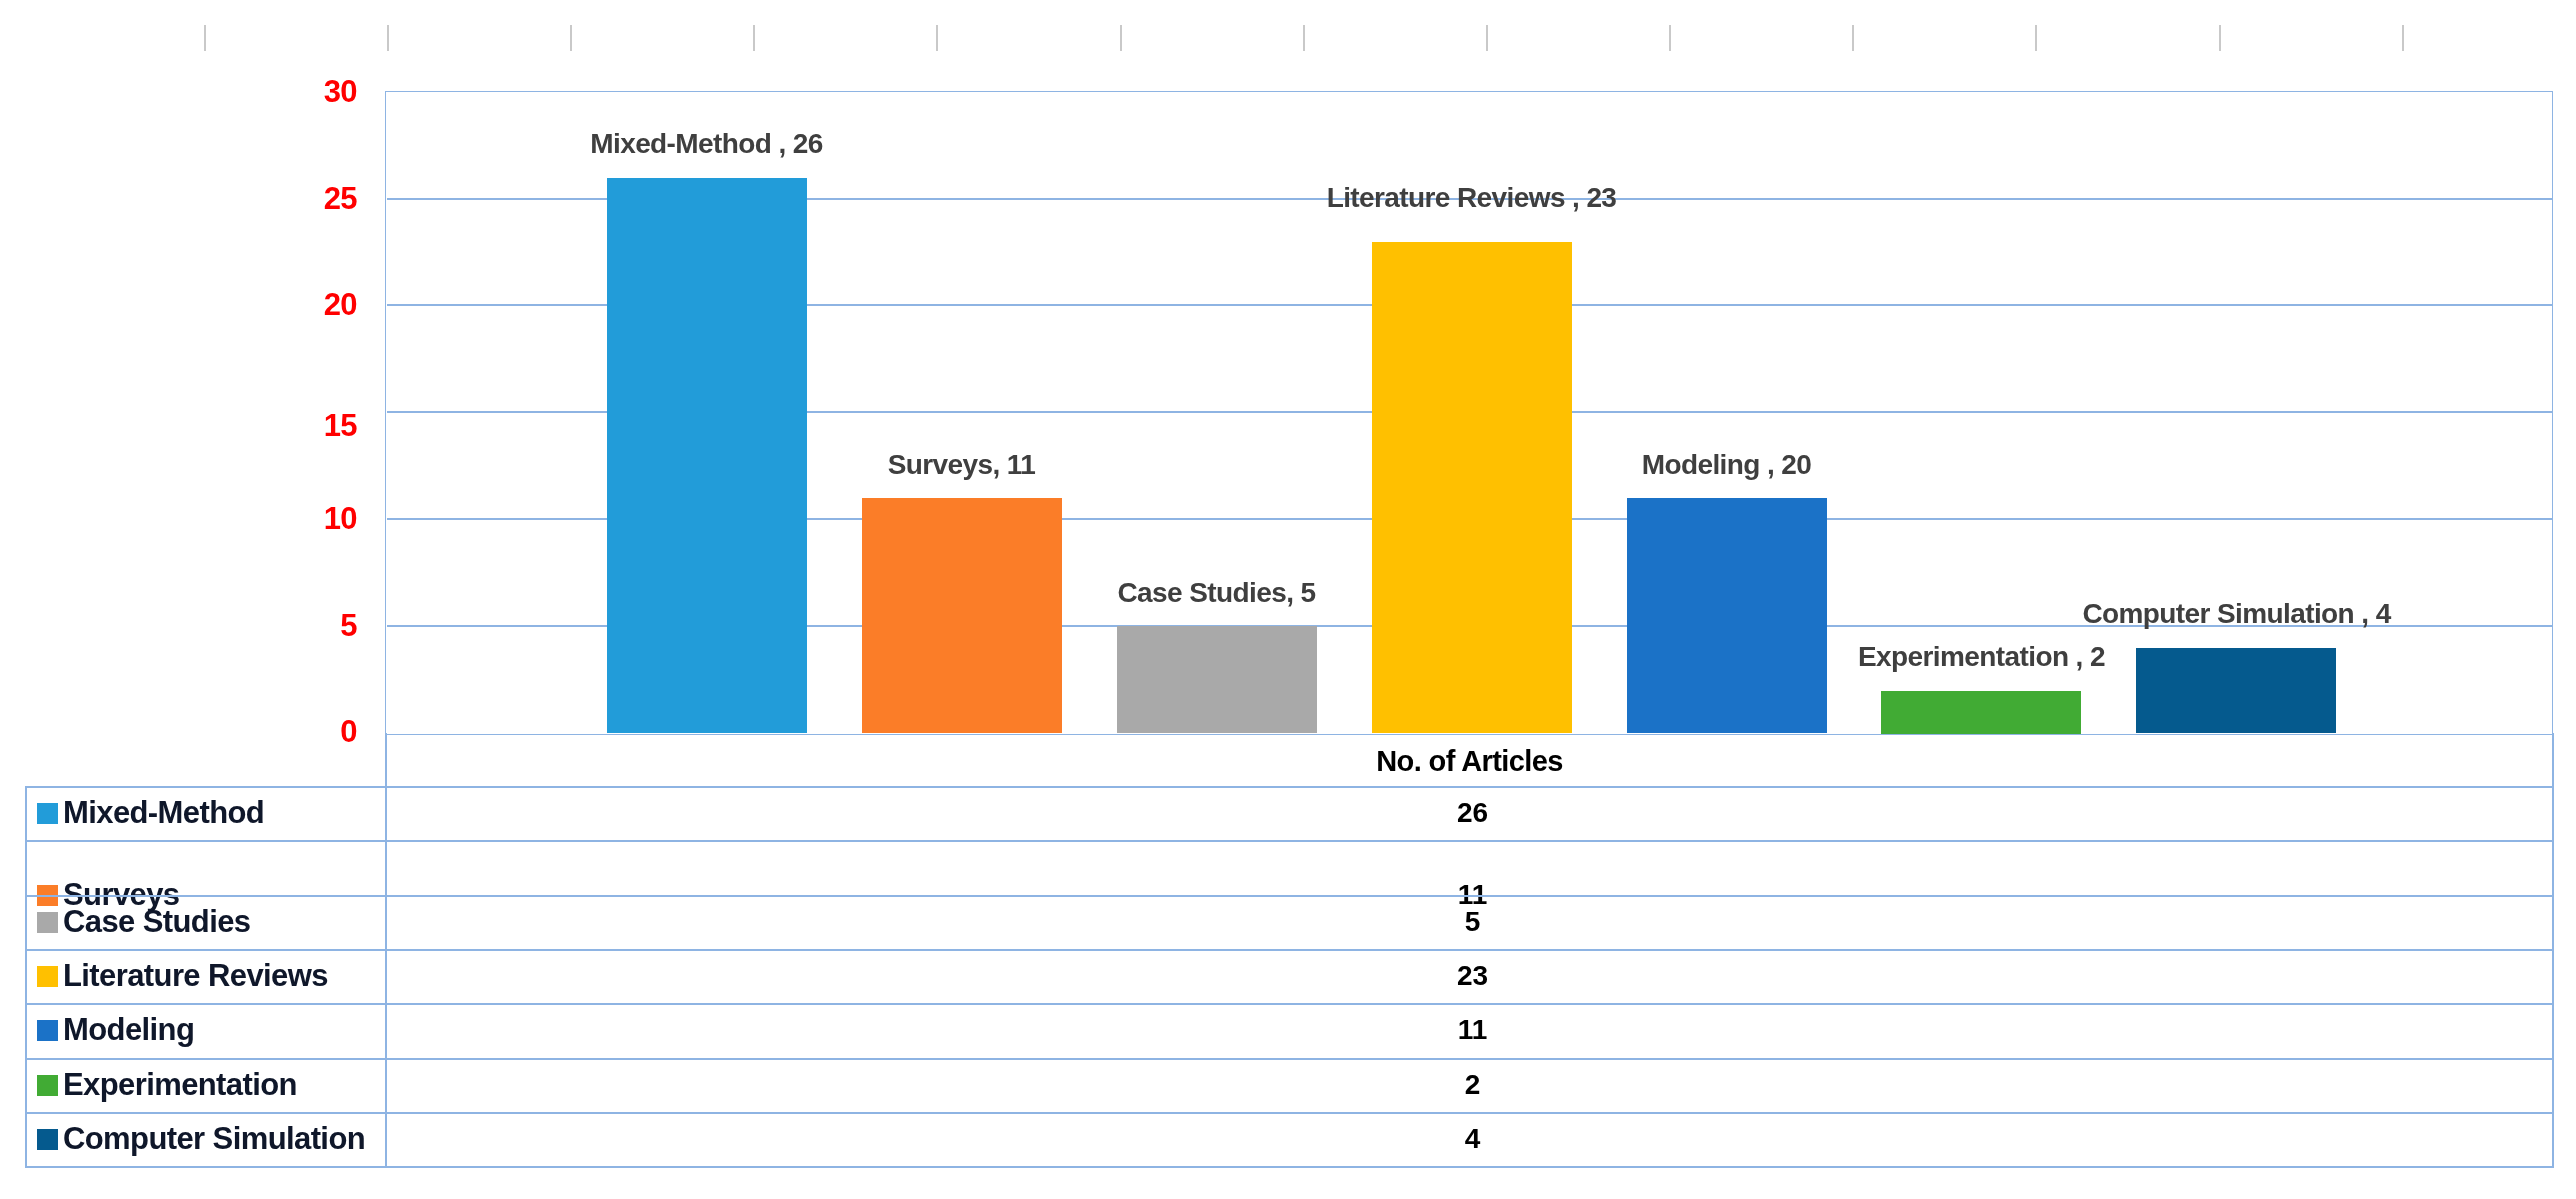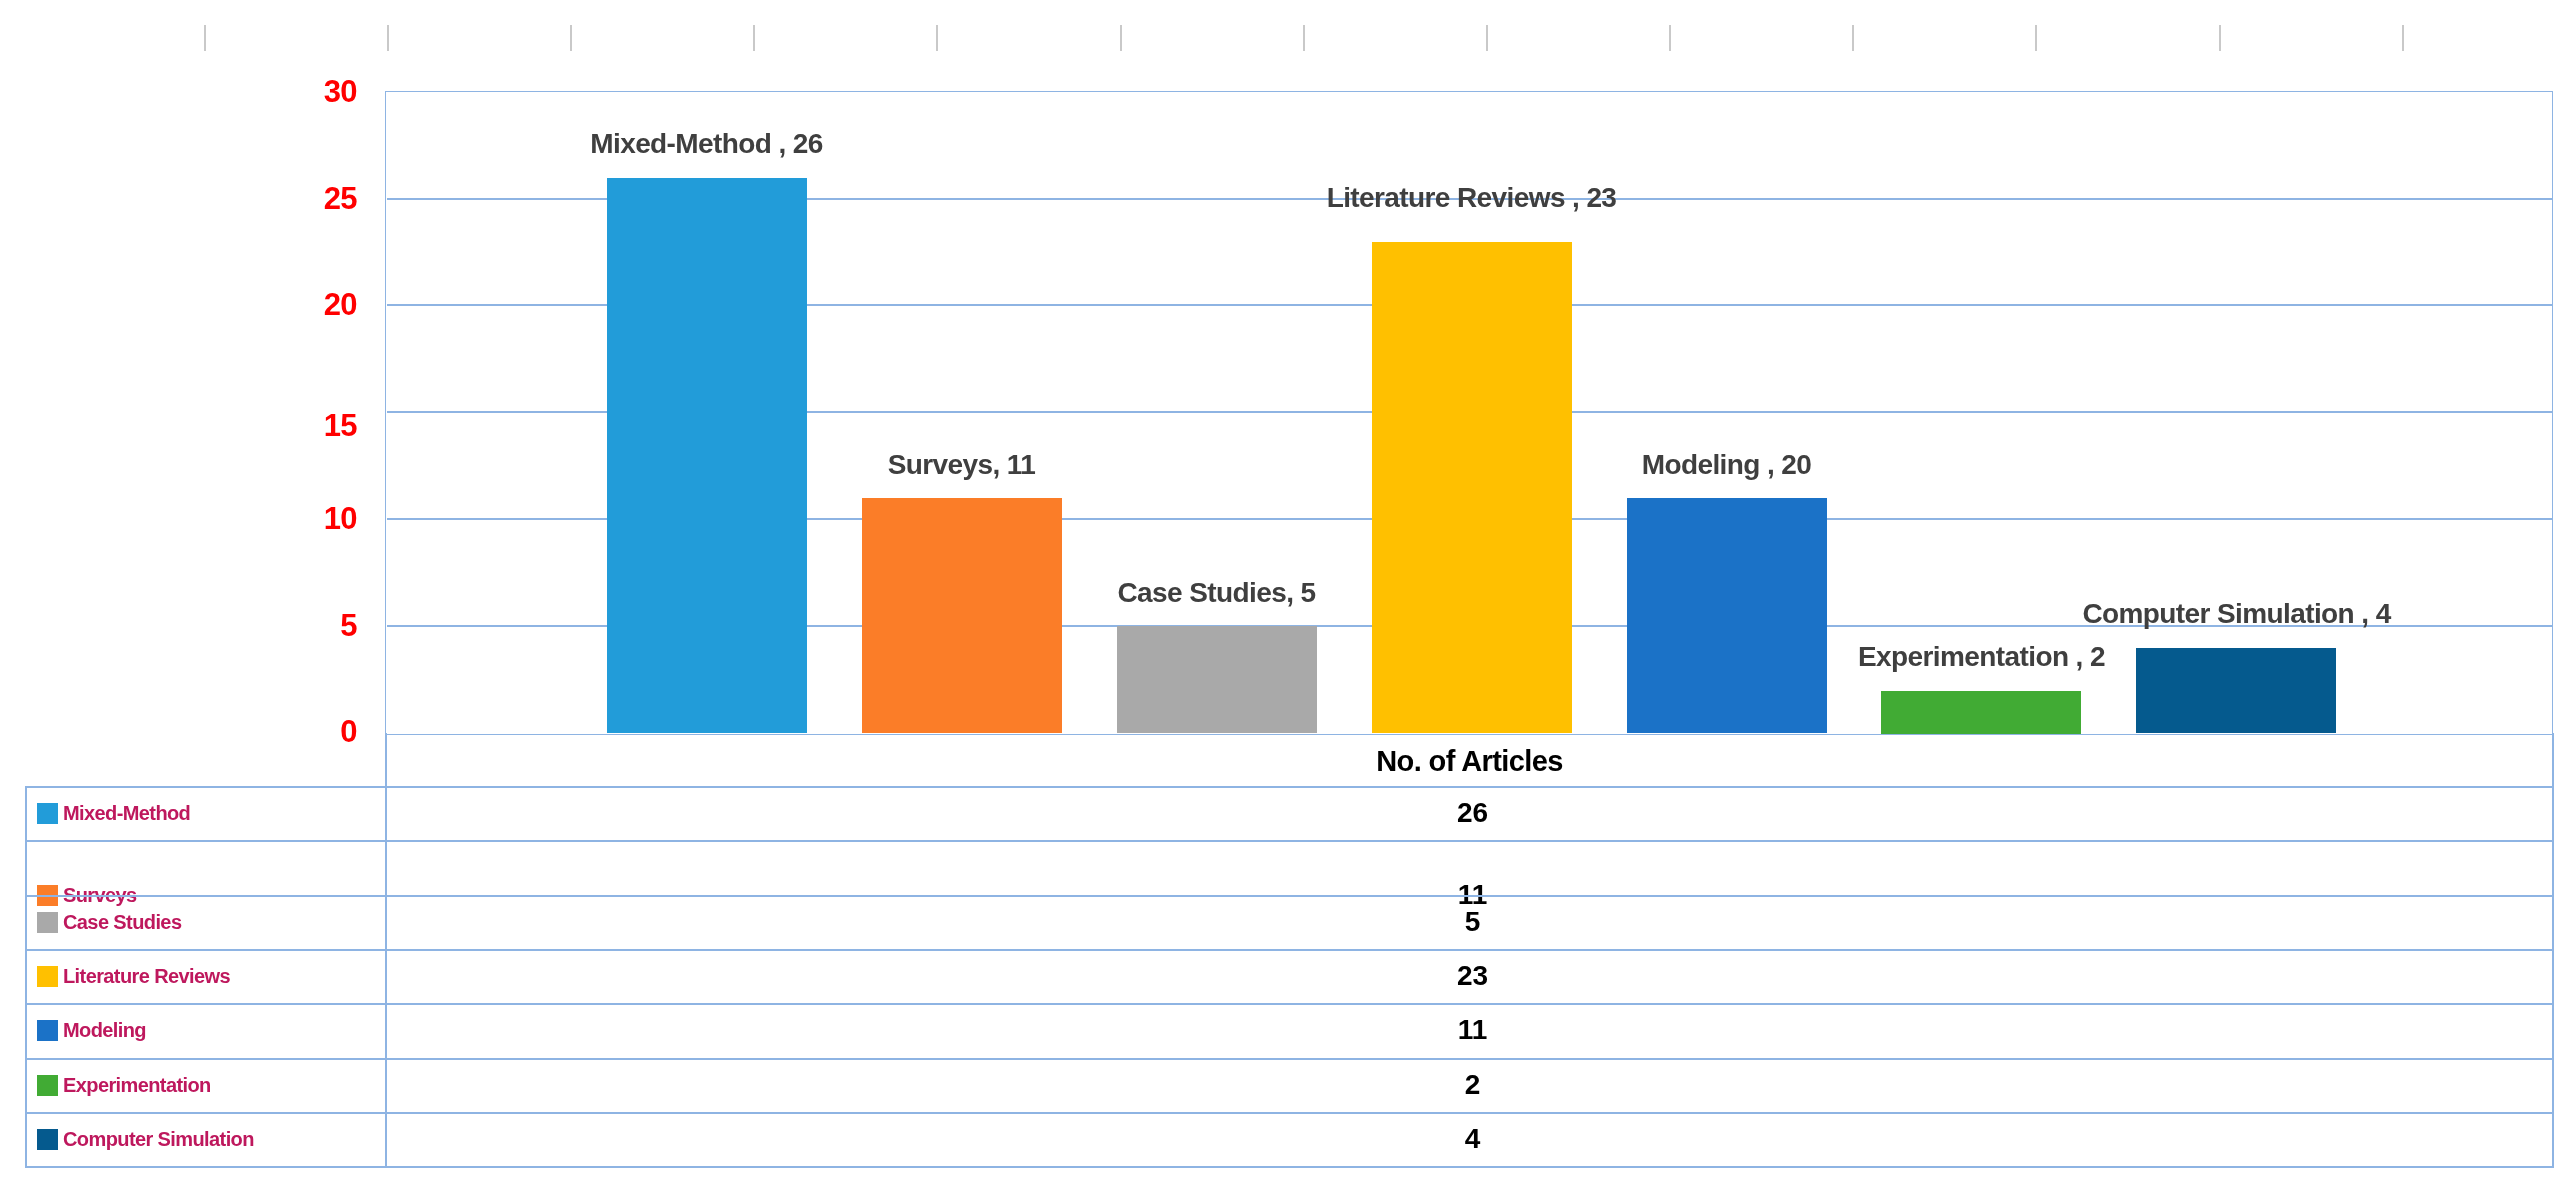--- a/index.html
+++ b/index.html
@@ -98,23 +98,23 @@
     top: 16.5px;
     width: 21px;
     height: 21px;
   }
   .table-row-label {
     position: absolute;
     left: 38px;   
     top: 0;
     height: 54px;
     line-height: 54px;
-    font-size: 20px;
-    font-weight: 700;
-    color: #be185d;
+    font-size: 31px;
+    font-weight: 700;
+    color: #0f172a;
     letter-spacing: -0.6px;
     white-space: nowrap;
   }
   .table-row-value {
     position: absolute;
     left: 364px;  
     top: 0;
     width: 2167px;
     height: 54px;
     line-height: 54px;

